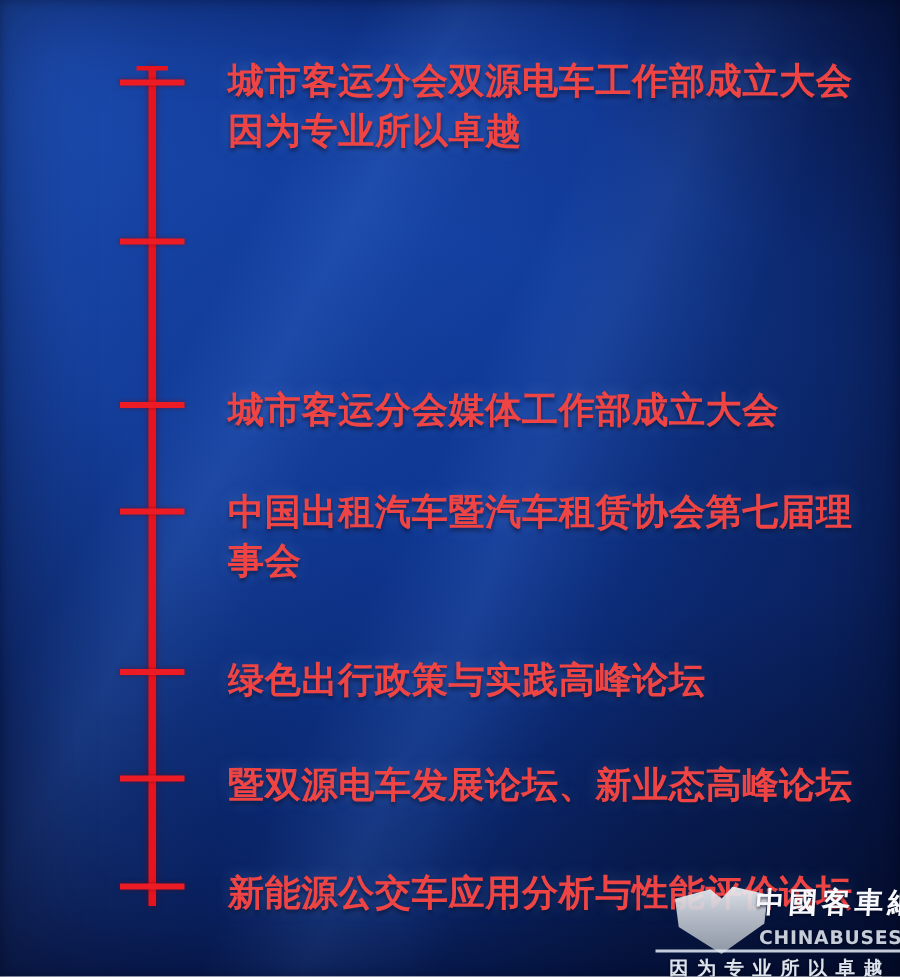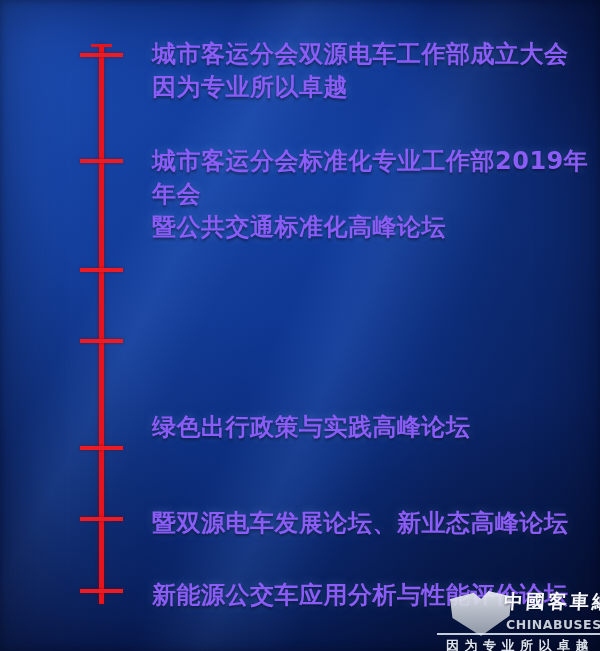--- a/index.html
+++ b/index.html
@@ -55,32 +55,32 @@
   .t3 { top: 268px; }
   .t4 { top: 339px; }
   .t5 { top: 446px; }
   .t6 { top: 517px; }
   .t7 { top: 589px; }
   
   .event {
     position: absolute;
     left: 152px;
     width: 440px;
-    color: #8b5cf6;
+    color: #ef4444;
     font-weight: 700;
     font-size: 24px;
     line-height: 33px;
     letter-spacing: 0.5px;
     text-shadow: 0 2px 3px rgba(0,10,40,.6), 0 0 10px rgba(150,190,255,.25);
   }
   .e1 { top: 38px; }
   .e2 { top: 145px; }
   .e3 { top: 257px; }
   .e4 { top: 325px; }
-  .e5 { top: 411px; }
+  .e5 { top: 437px; }
   .e6 { top: 507px; }
   .e7 { top: 579px; }
   
   .wm-logo {
     position: absolute;
     left: 450px; top: 591px;
     width: 62px; height: 45px;
     background: linear-gradient(180deg, #eef1f5 0%, #c3c9d2 45%, #99a1ad 100%);
     clip-path: polygon(0 18%, 38% 4%, 50% 18%, 62% 0, 100% 12%, 96% 55%, 50% 100%, 4% 60%);
     opacity: .92;
@@ -138,25 +138,25 @@
   <div class="tick t3"></div>
   <div class="tick t4"></div>
   <div class="tick t5"></div>
   <div class="tick t6"></div>
   <div class="tick t7"></div>
 
   <div class="event e1">
     <div>城市客运分会双源电车工作部成立大会</div>
     <div>因为专业所以卓越</div>
   </div>
-  <div class="event e2">
-    <div>城市客运分会标准化专业工作部2019年年会</div>
-    <div>暨公共交通标准化高峰论坛</div>
+  <div class="event e3">
+    <div>城市客运分会媒体工作部成立大会</div>
   </div>
   <div class="event e4">
+    <div>中国出租汽车暨汽车租赁协会第七届理事会</div>
   </div>
   <div class="event e5">
     <div>绿色出行政策与实践高峰论坛</div>
   </div>
   <div class="event e6">
     <div>暨双源电车发展论坛、新业态高峰论坛</div>
   </div>
   <div class="event e7">
     <div>新能源公交车应用分析与性能评价论坛</div>
   </div>

